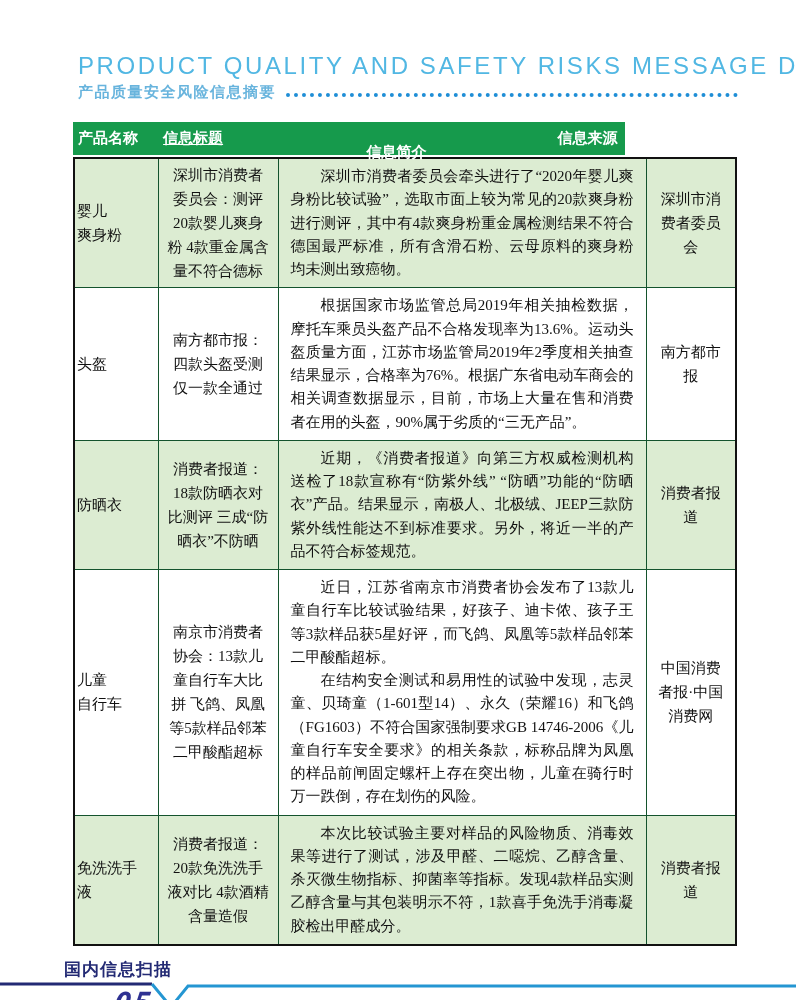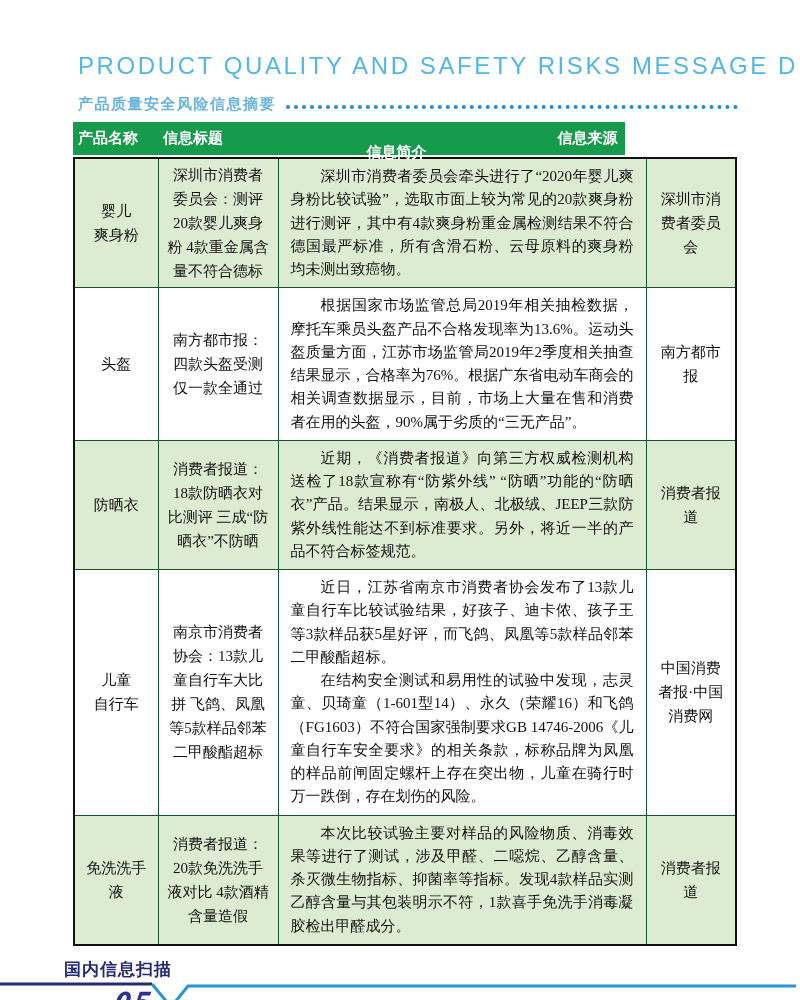--- a/index.html
+++ b/index.html
@@ -8,61 +8,61 @@
 
   .page { position:absolute; inset:0; background:#fff; }
 
   
   .hdr { position:absolute; left:78px; top:52px; width:662px; }
   .title-en {
     font-family:"Liberation Sans", sans-serif;
     font-size:24px; font-weight:400; letter-spacing:2.6px;
     color:var(--title_blue,#51b7e3); white-space:nowrap;
   }
-  .sub-row { display:flex; align-items:center; margin-top:15px; }
+  .sub-row { display:flex; align-items:center; margin-top:3px; }
   .title-zh {
     font-size:15px; letter-spacing:1.5px; font-weight:bold;
     color:var(--subtitle_blue,#68b4dd); white-space:nowrap;
   }
   .dots {
     flex:1; height:0; margin-left:10px; margin-right:2px;
     border-bottom:4px dotted var(--dot_blue,#1f8ed6);
     transform:translateY(2px);
   }
 
   
   .tbl { position:absolute; left:73px; top:122px; width:552px; }
   .thead {
     display:flex; height:33px; align-items:center;
     background:var(--header_green,#169a4c);
     color:#fff; font-weight:bold; font-size:15px;
   }
   .th { text-align:center; }
   .th:nth-child(1){ width:84px; }
-  .th:nth-child(2){ width:120px; }
+  .th:nth-child(2){ width:120px;text-decoration:underline; }
   .th:nth-child(3){ width:368px;margin-top:27px; }
   .th:nth-child(4){ width:90px; }
 
   table.body { border-collapse:collapse; width:662px; margin-top:2px;
     table-layout:fixed; border:2px solid #111; }
   table.body td { border:1px solid #14532d; vertical-align:middle; color:#111;
     font-family:"Liberation Serif", serif; overflow:hidden; }
   table.body col.c1 { width:84px; }
   table.body col.c2 { width:120px; }
   table.body col.c3 { width:368px; }
   table.body col.c4 { width:90px; }
   #rows tr:nth-child(odd)  td { background:var(--row_green,#dcecd2); }
   #rows tr:nth-child(even) td { background:#ffffff; }
   #rows tr:nth-child(1){ height:125px; }
   #rows tr:nth-child(2){ height:142px; }
   #rows tr:nth-child(3){ height:116px; }
   #rows tr:nth-child(4){ height:230px; }
   #rows tr:nth-child(5){ height:117px; }
 
-  td.td-product { text-align:center; font-size:15px; line-height:1.6;
+  td.td-product { font-size:15px; line-height:1.6;
     white-space:pre-line; padding:2px; }
   td.td-title { text-align:center; font-size:15px; line-height:1.6;
     padding:4px 8px; }
   td.td-summary { text-align:justify; font-size:15px; line-height:1.55;
     padding:6px 12px 6px 12px; }
   td.td-summary p { text-indent:2em; margin:0; }
   td.td-source { text-align:center; font-size:15px; line-height:1.6;
     padding:2px 8px; }
 
   

